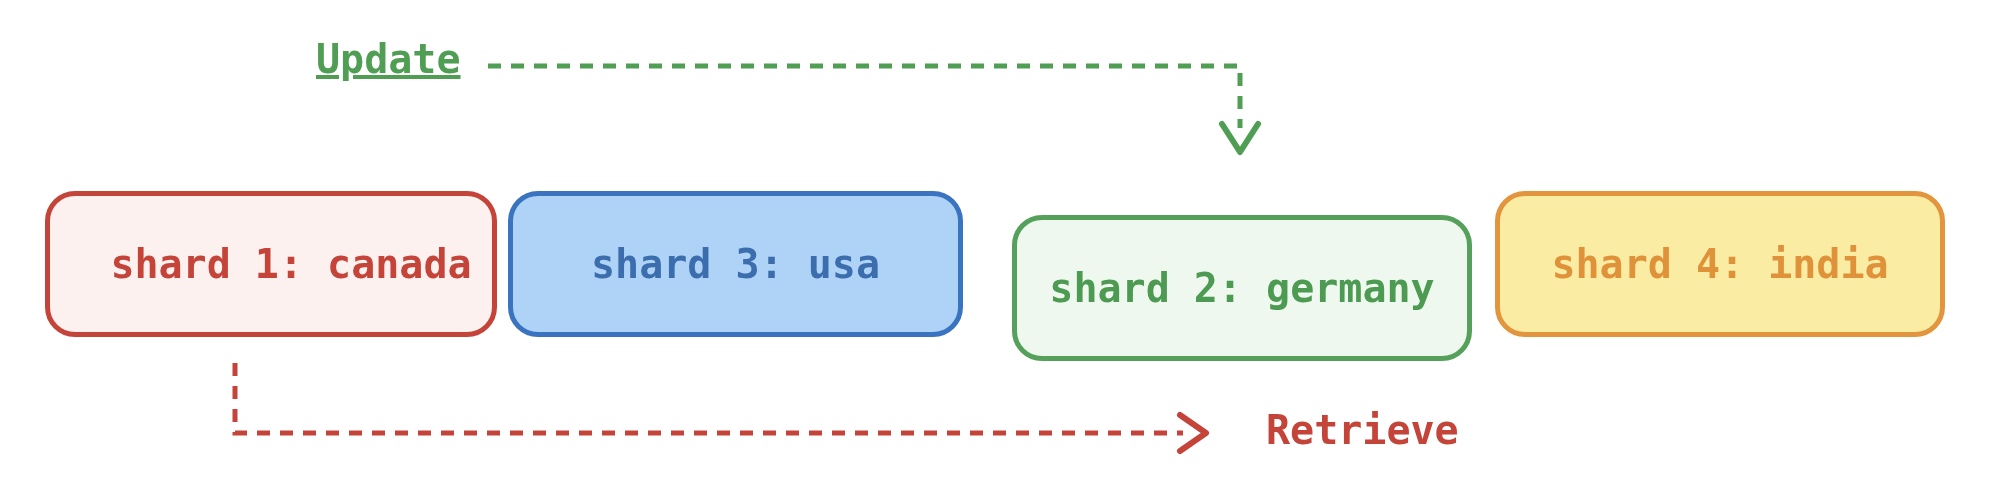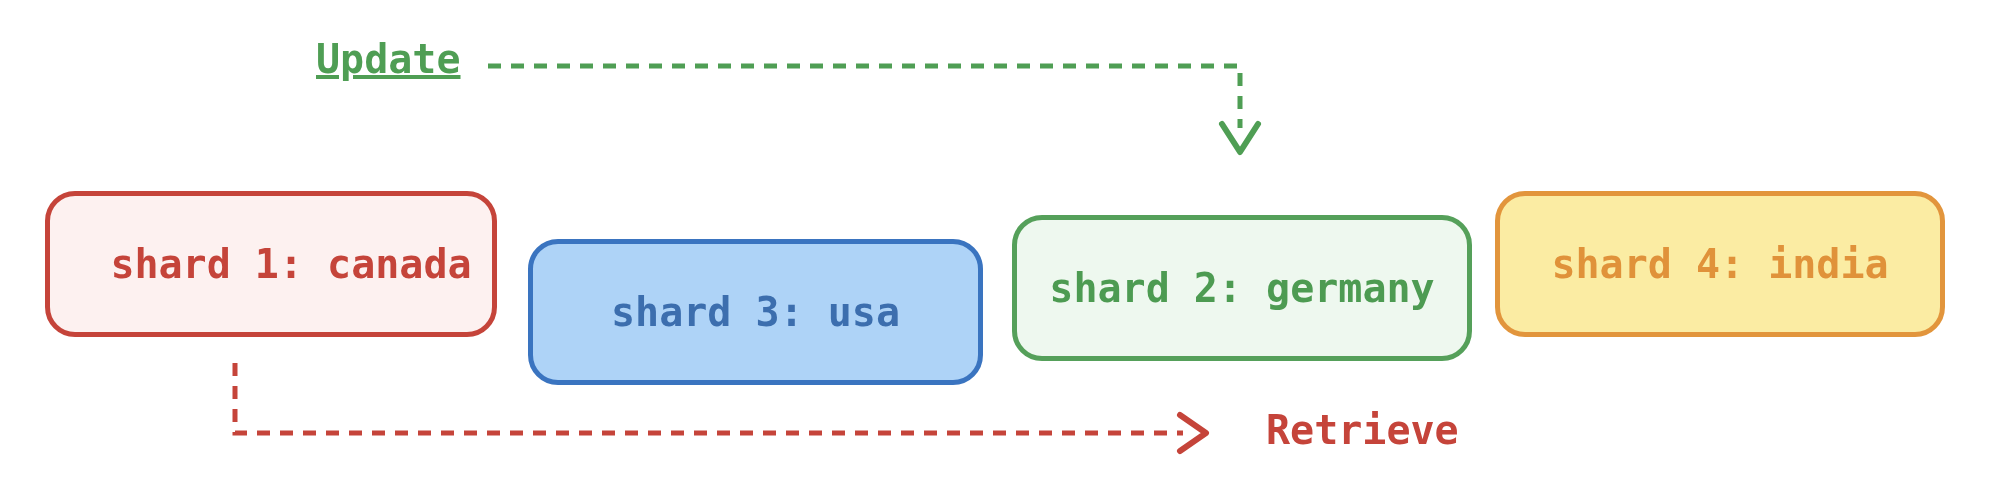--- a/index.html
+++ b/index.html
@@ -23,21 +23,21 @@
     border: 5px solid #888;
     border-radius: 30px;
     display: flex;
     align-items: center;
     justify-content: center;
     font-size: 40px;
     font-weight: bold;
     white-space: nowrap;
   }
   #shard-canada  { left: 45px;   width: 452px; padding-left: 40px; }
-  #shard-usa     { left: 528px;  width: 455px; margin-top: 48px; }
+  #shard-usa     { left: 508px;  width: 455px; }
   #shard-germany { left: 1012px; width: 460px; }
   #shard-india   { left: 1495px; width: 450px; }
 
   .flow-label {
     position: absolute;
     font-size: 40px;
     font-weight: bold;
     white-space: nowrap;
   }
   #update-label   { left: 316px;  top: 36px; text-decoration: underline;  }

